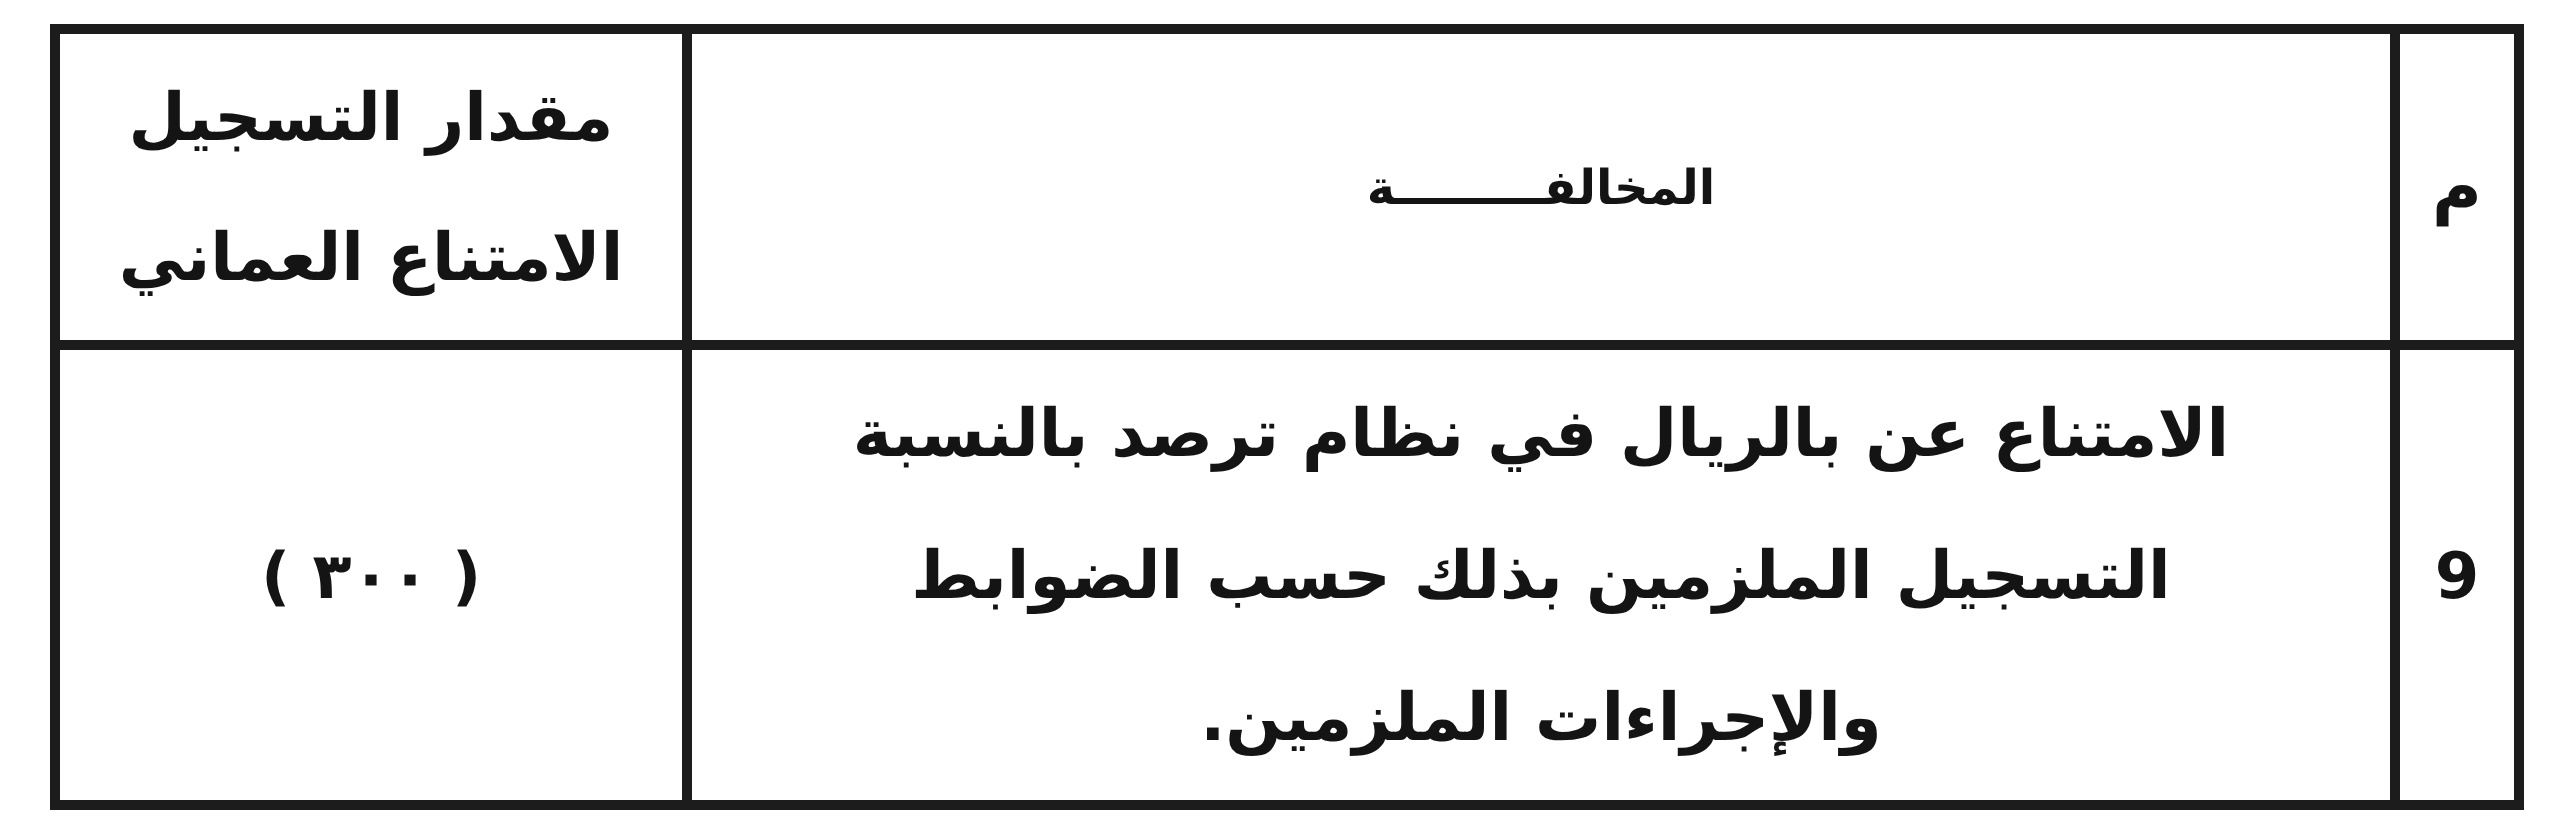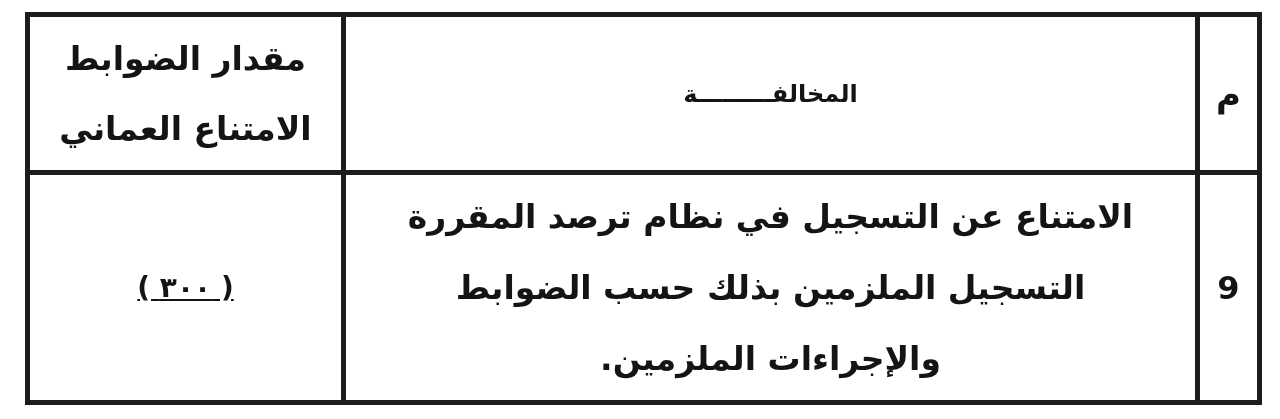--- a/index.html
+++ b/index.html
@@ -53,48 +53,47 @@
   }
   .serial-cell {
     font-size: 32px;
   }
   .violation-cell .line {
     font-size: 33px;
     line-height: 71px;
     white-space: nowrap;
   }
   .fine-cell {
-    font-size: 28px;
+    font-size: 32px;
     letter-spacing: 2px;
-    text-decoration: underline;
   }
 </style>
 </head>
 <body>
 
 <div class="page">
   <table class="fines-table">
     <colgroup>
       <col class="col-serial">
       <col>
       <col class="col-fine">
     </colgroup>
     <tbody>
       <tr class="row-header">
         <th class="serial-head">م</th>
         <th class="violation-head">المخالفـــــــــة</th>
         <th class="fine-head">
-          <div class="line">مقدار الضوابط</div>
+          <div class="line">مقدار التسجيل</div>
           <div class="line">الامتناع العماني</div>
         </th>
       </tr>
       <tr class="row-body">
         <td class="serial-cell">9</td>
         <td class="violation-cell">
-          <div class="line">الامتناع عن التسجيل في نظام ترصد المقررة</div>
+          <div class="line">الامتناع عن بالريال في نظام ترصد بالنسبة</div>
           <div class="line">التسجيل الملزمين بذلك حسب الضوابط</div>
           <div class="line">والإجراءات الملزمين.</div>
         </td>
         <td class="fine-cell">( ٣٠٠ )</td>
       </tr>
     </tbody>
   </table>
 </div>
 
 </body></html>

